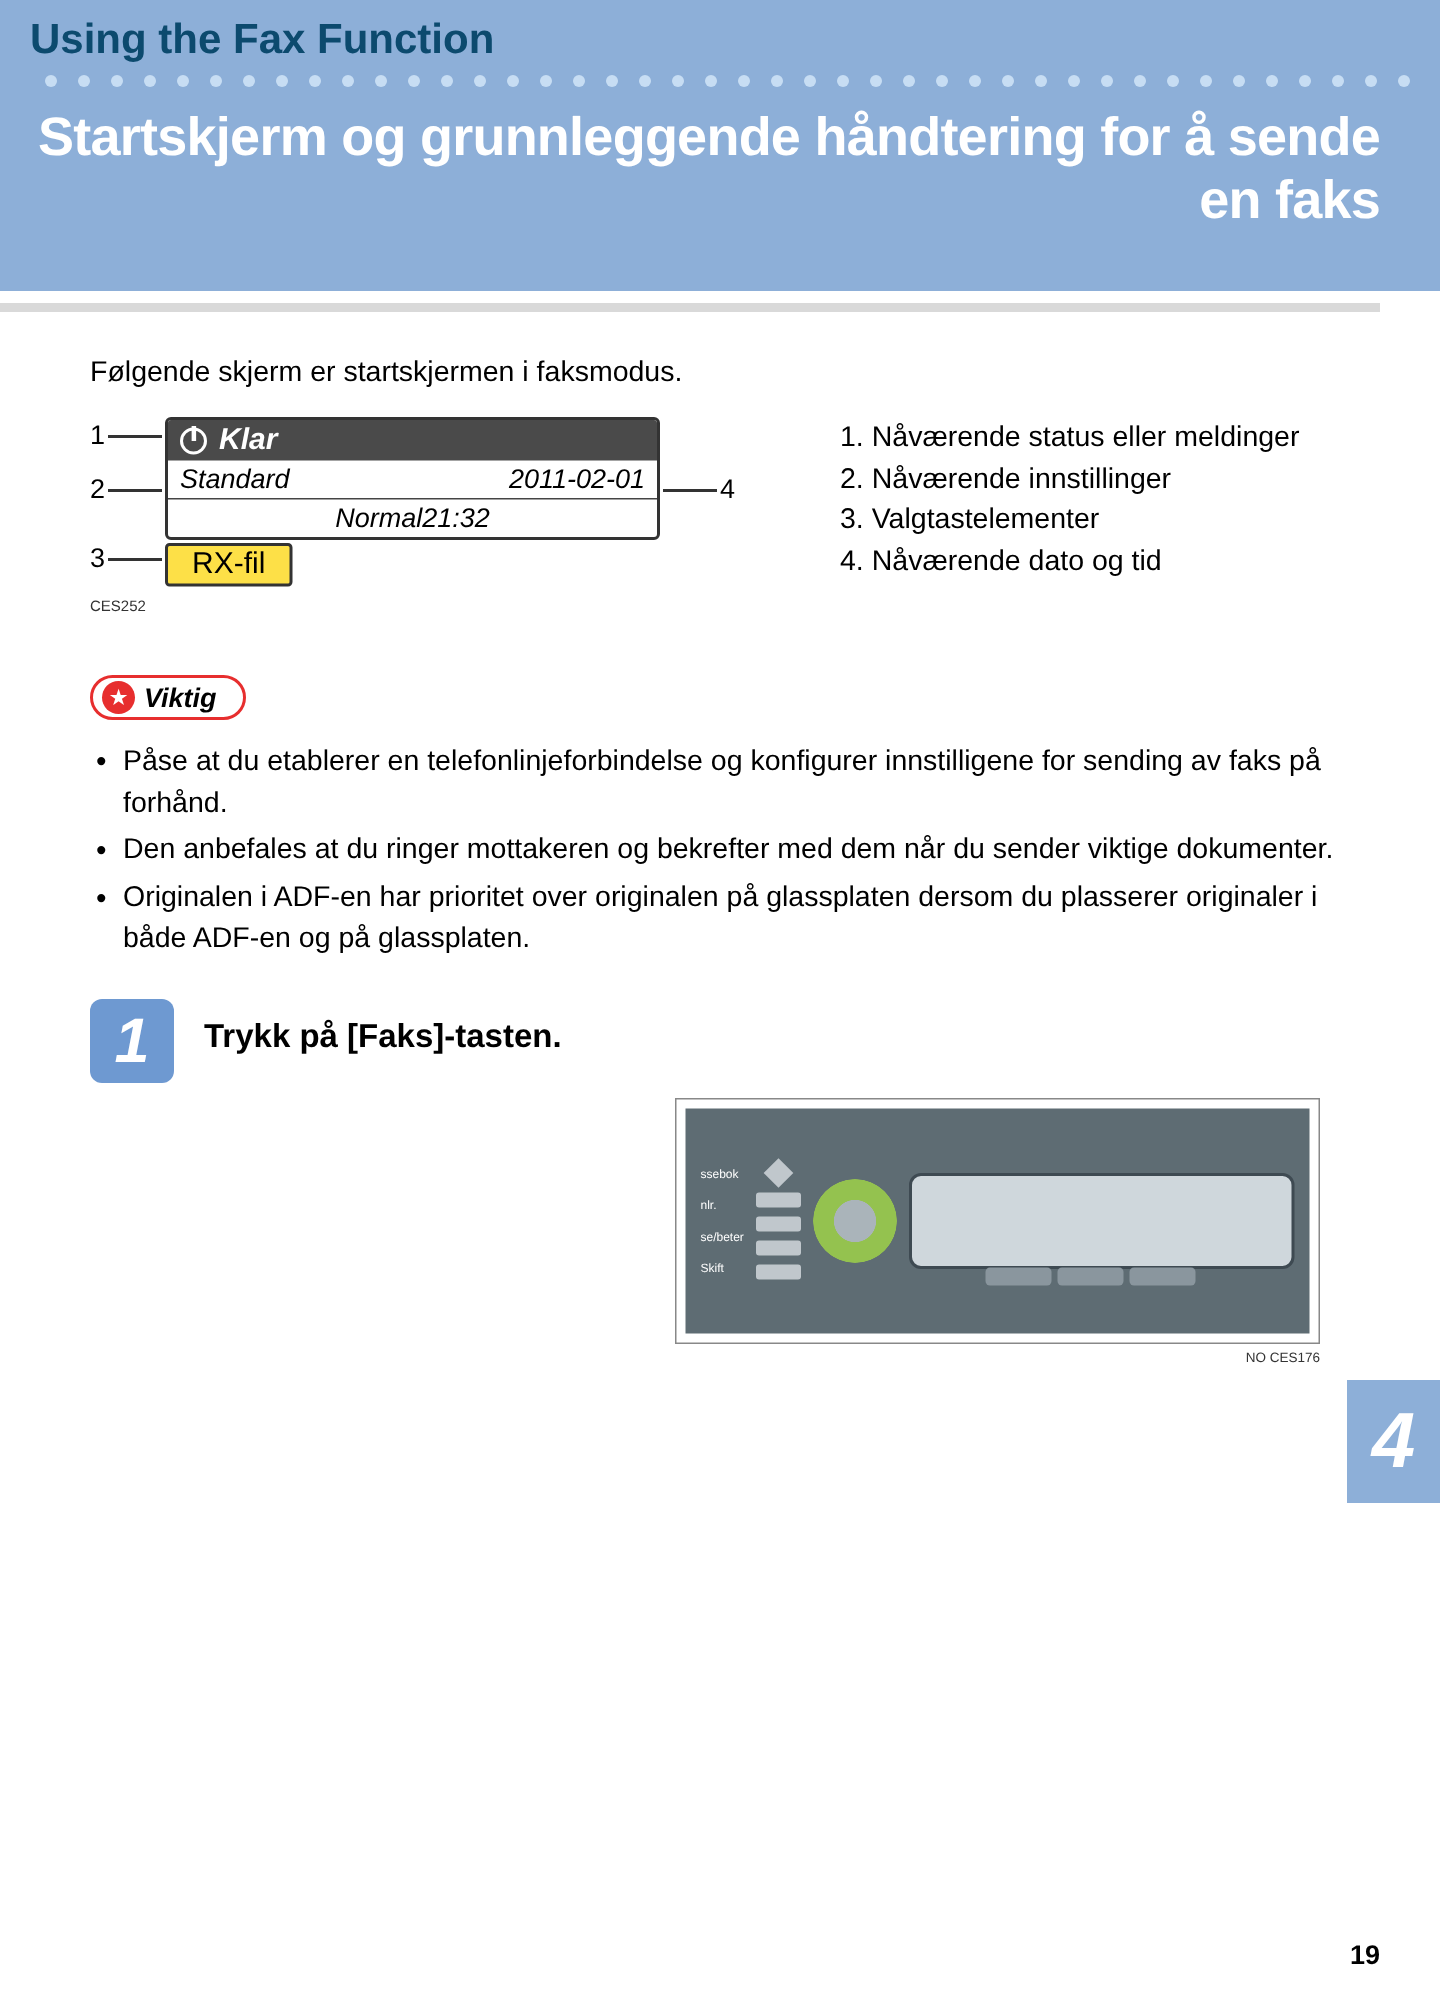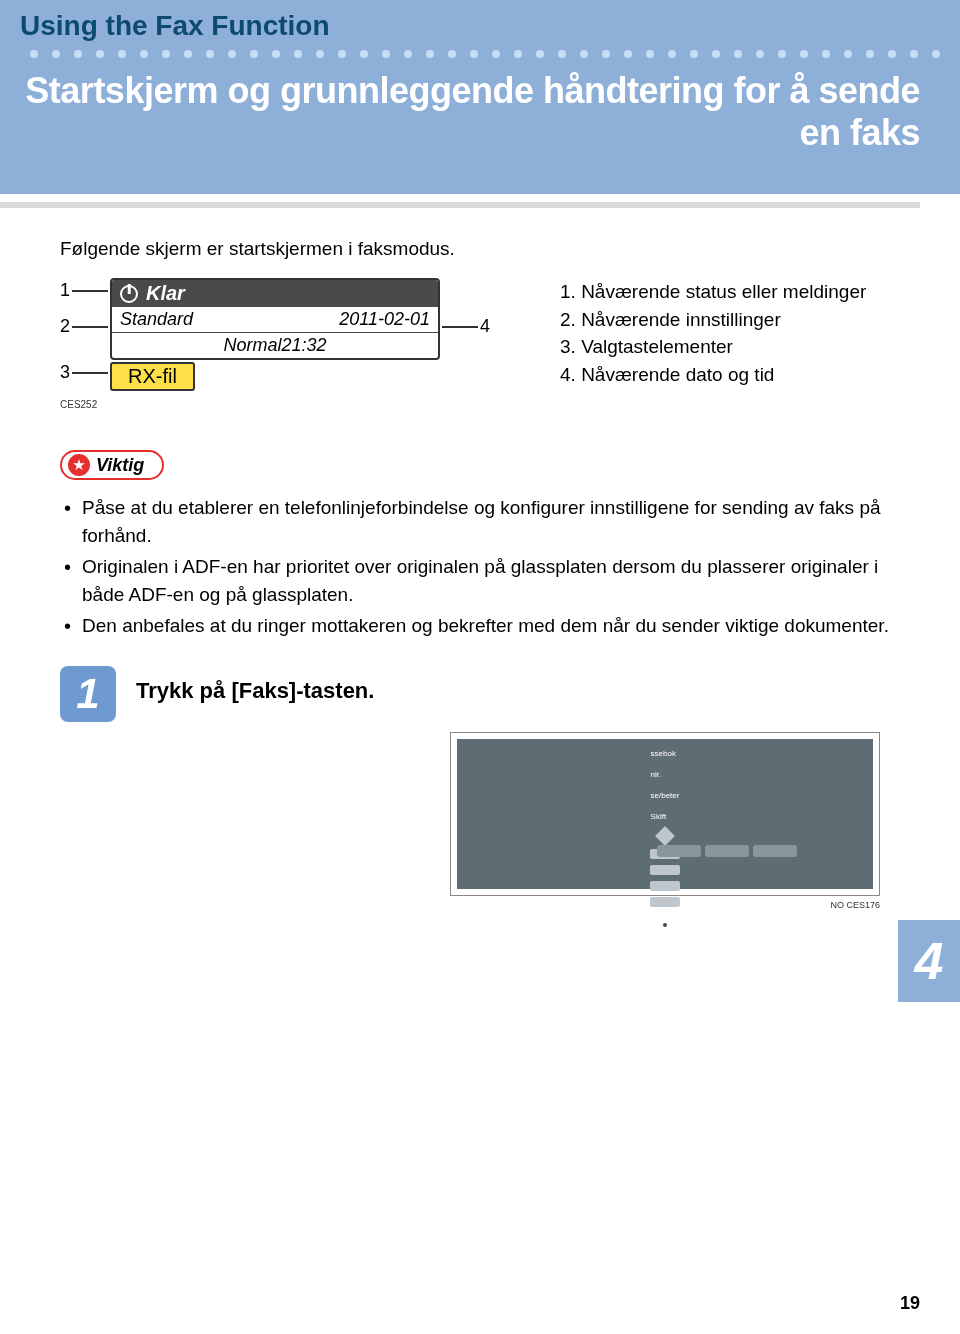--- a/index.html
+++ b/index.html
@@ -199,21 +199,20 @@
     padding: 6px;
   }
   .panel-inner {
     background: #5e6c73;
     height: 150px;
     position: relative;
     display: flex;
     align-items: center;
     padding: 10px;
     gap: 8px;
-    flex-direction: column;
   }
   .p-labels {
     display: flex;
     flex-direction: column;
     gap: 12px;
     color: #fff;
     font-size: 8px;
   }
   .p-col2 {
     display: flex;
@@ -401,22 +400,22 @@
     </div>
   </div>
 
   <div class="viktig-badge">
     <span class="viktig-star">★</span>
     <span class="viktig-text">Viktig</span>
   </div>
 
   <ul class="bullets">
     <li>Påse at du etablerer en telefonlinjeforbindelse og konfigurer innstilligene for sending av faks på forhånd.</li>
+    <li>Den anbefales at du ringer mottakeren og bekrefter med dem når du sender viktige dokumenter.</li>
     <li>Originalen i ADF-en har prioritet over originalen på glassplaten dersom du plasserer originaler i både ADF-en og på glassplaten.</li>
-    <li>Den anbefales at du ringer mottakeren og bekrefter med dem når du sender viktige dokumenter.</li>
   </ul>
 
   <div class="step-row">
     <div class="step-badge">1</div>
     <div class="step-title">Trykk på [Faks]-tasten.</div>
   </div>
 
   <div class="panel-fig">
     <div class="panel">
       <div class="panel-inner">

